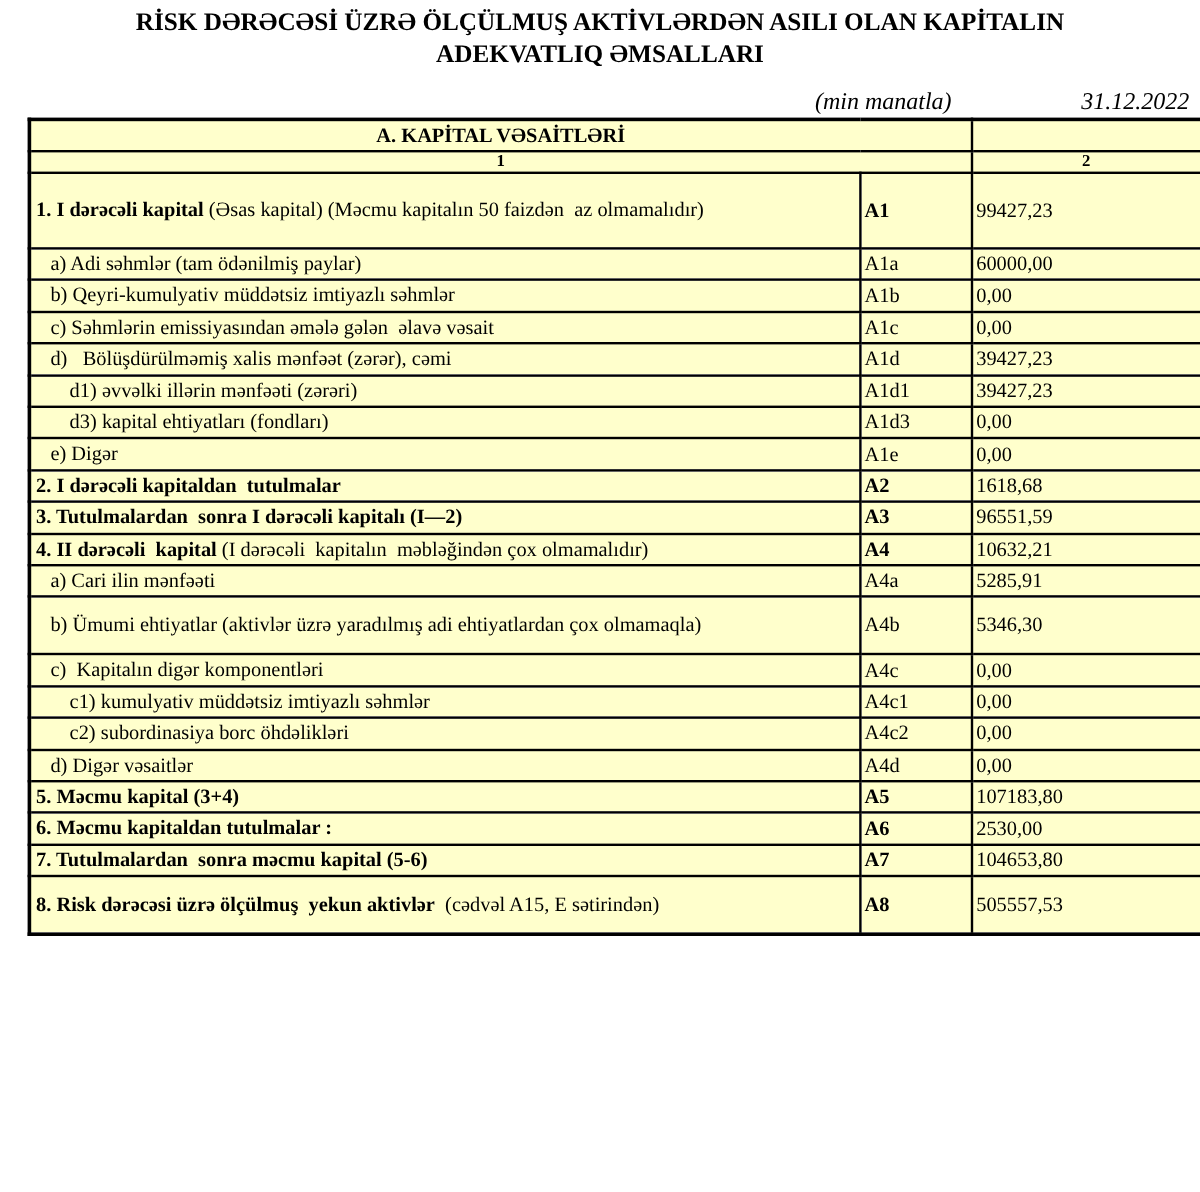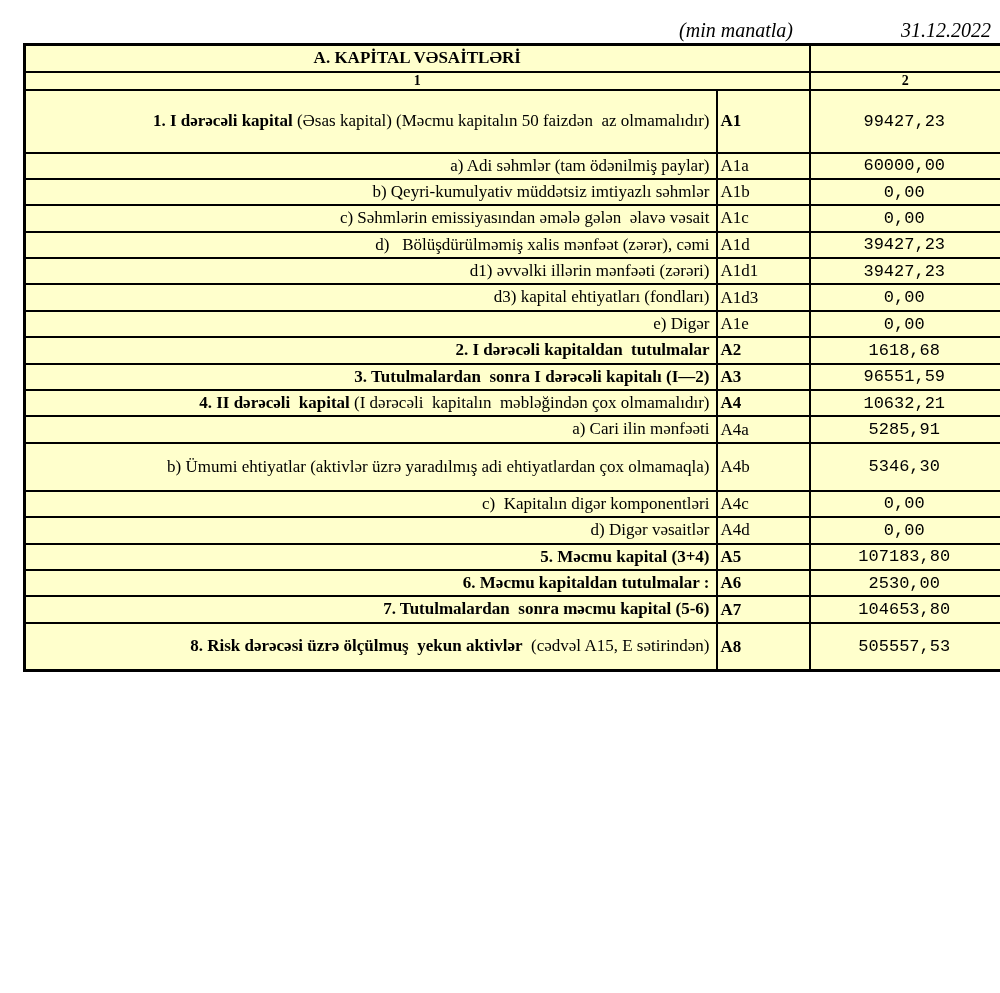--- a/index.html
+++ b/index.html
@@ -64,39 +64,43 @@
     height:27px;
   }
   .colnum{
     text-align:center;
     font-weight:bold;
     font-size:14px;
     height:15px;
     padding:0;
   }
 
-  .c-label{ padding:2px 6px 2px 4px; line-height:1.2;text-align:right; }
+  .c-label{ padding:2px 6px 2px 4px; line-height:1.2; }
   .c-label .seg{ white-space:pre-wrap; }
   .bold{ font-weight:bold; }
   .ind-0{ padding-left:4px; }
   .ind-1{ padding-left:16px; }
   .ind-2{ padding-left:32px; }
 
   .c-code{ text-align:left; }
-  .c-value{ text-align:center; padding-right:5px;font-family:Liberation Mono, monospace; }
+  .c-value{ text-align:left; padding-right:5px; }
 
   tr.size-md td{ height:24px; }
   tr.size-lg td{ height:48px; }
   tr.size-xl td{ height:63px; }
 </style>
 </head>
 <body>
 
 <div class="page">
 
+  <div class="title">
+    <div>RİSK DƏRƏCƏSİ ÜZRƏ ÖLÇÜLMUŞ AKTİVLƏRDƏN ASILI OLAN KAPİTALIN</div>
+    <div>ADEKVATLIQ ƏMSALLARI</div>
+  </div>
 
   <div class="meta-row">
     <span class="unit-note">(min manatla)</span>
     <span class="report-date">31.12.2022</span>
   </div>
 
   <table class="capital-table">
     <colgroup>
       <col class="col-label">
       <col class="col-code">
@@ -175,20 +179,30 @@
     <td class="c-label ind-1"><span class="seg">b) Ümumi ehtiyatlar (aktivlər üzrə yaradılmış adi ehtiyatlardan çox olmamaqla)</span></td>
     <td class="c-code">A4b</td>
     <td class="c-value">5346,30</td>
   </tr>
         <tr class="size-md">
     <td class="c-label ind-1"><span class="seg">c)  Kapitalın digər komponentləri</span></td>
     <td class="c-code">A4c</td>
     <td class="c-value">0,00</td>
   </tr>
         <tr class="size-md">
+    <td class="c-label ind-2"><span class="seg">c1) kumulyativ müddətsiz imtiyazlı səhmlər</span></td>
+    <td class="c-code">A4c1</td>
+    <td class="c-value">0,00</td>
+  </tr>
+        <tr class="size-md">
+    <td class="c-label ind-2"><span class="seg">c2) subordinasiya borc öhdəlikləri</span></td>
+    <td class="c-code">A4c2</td>
+    <td class="c-value">0,00</td>
+  </tr>
+        <tr class="size-md">
     <td class="c-label ind-1"><span class="seg">d) Digər vəsaitlər</span></td>
     <td class="c-code">A4d</td>
     <td class="c-value">0,00</td>
   </tr>
         <tr class="size-md">
     <td class="c-label ind-0"><span class="seg bold">5. Məcmu kapital (3+4)</span></td>
     <td class="c-code bold">A5</td>
     <td class="c-value">107183,80</td>
   </tr>
         <tr class="size-md">

